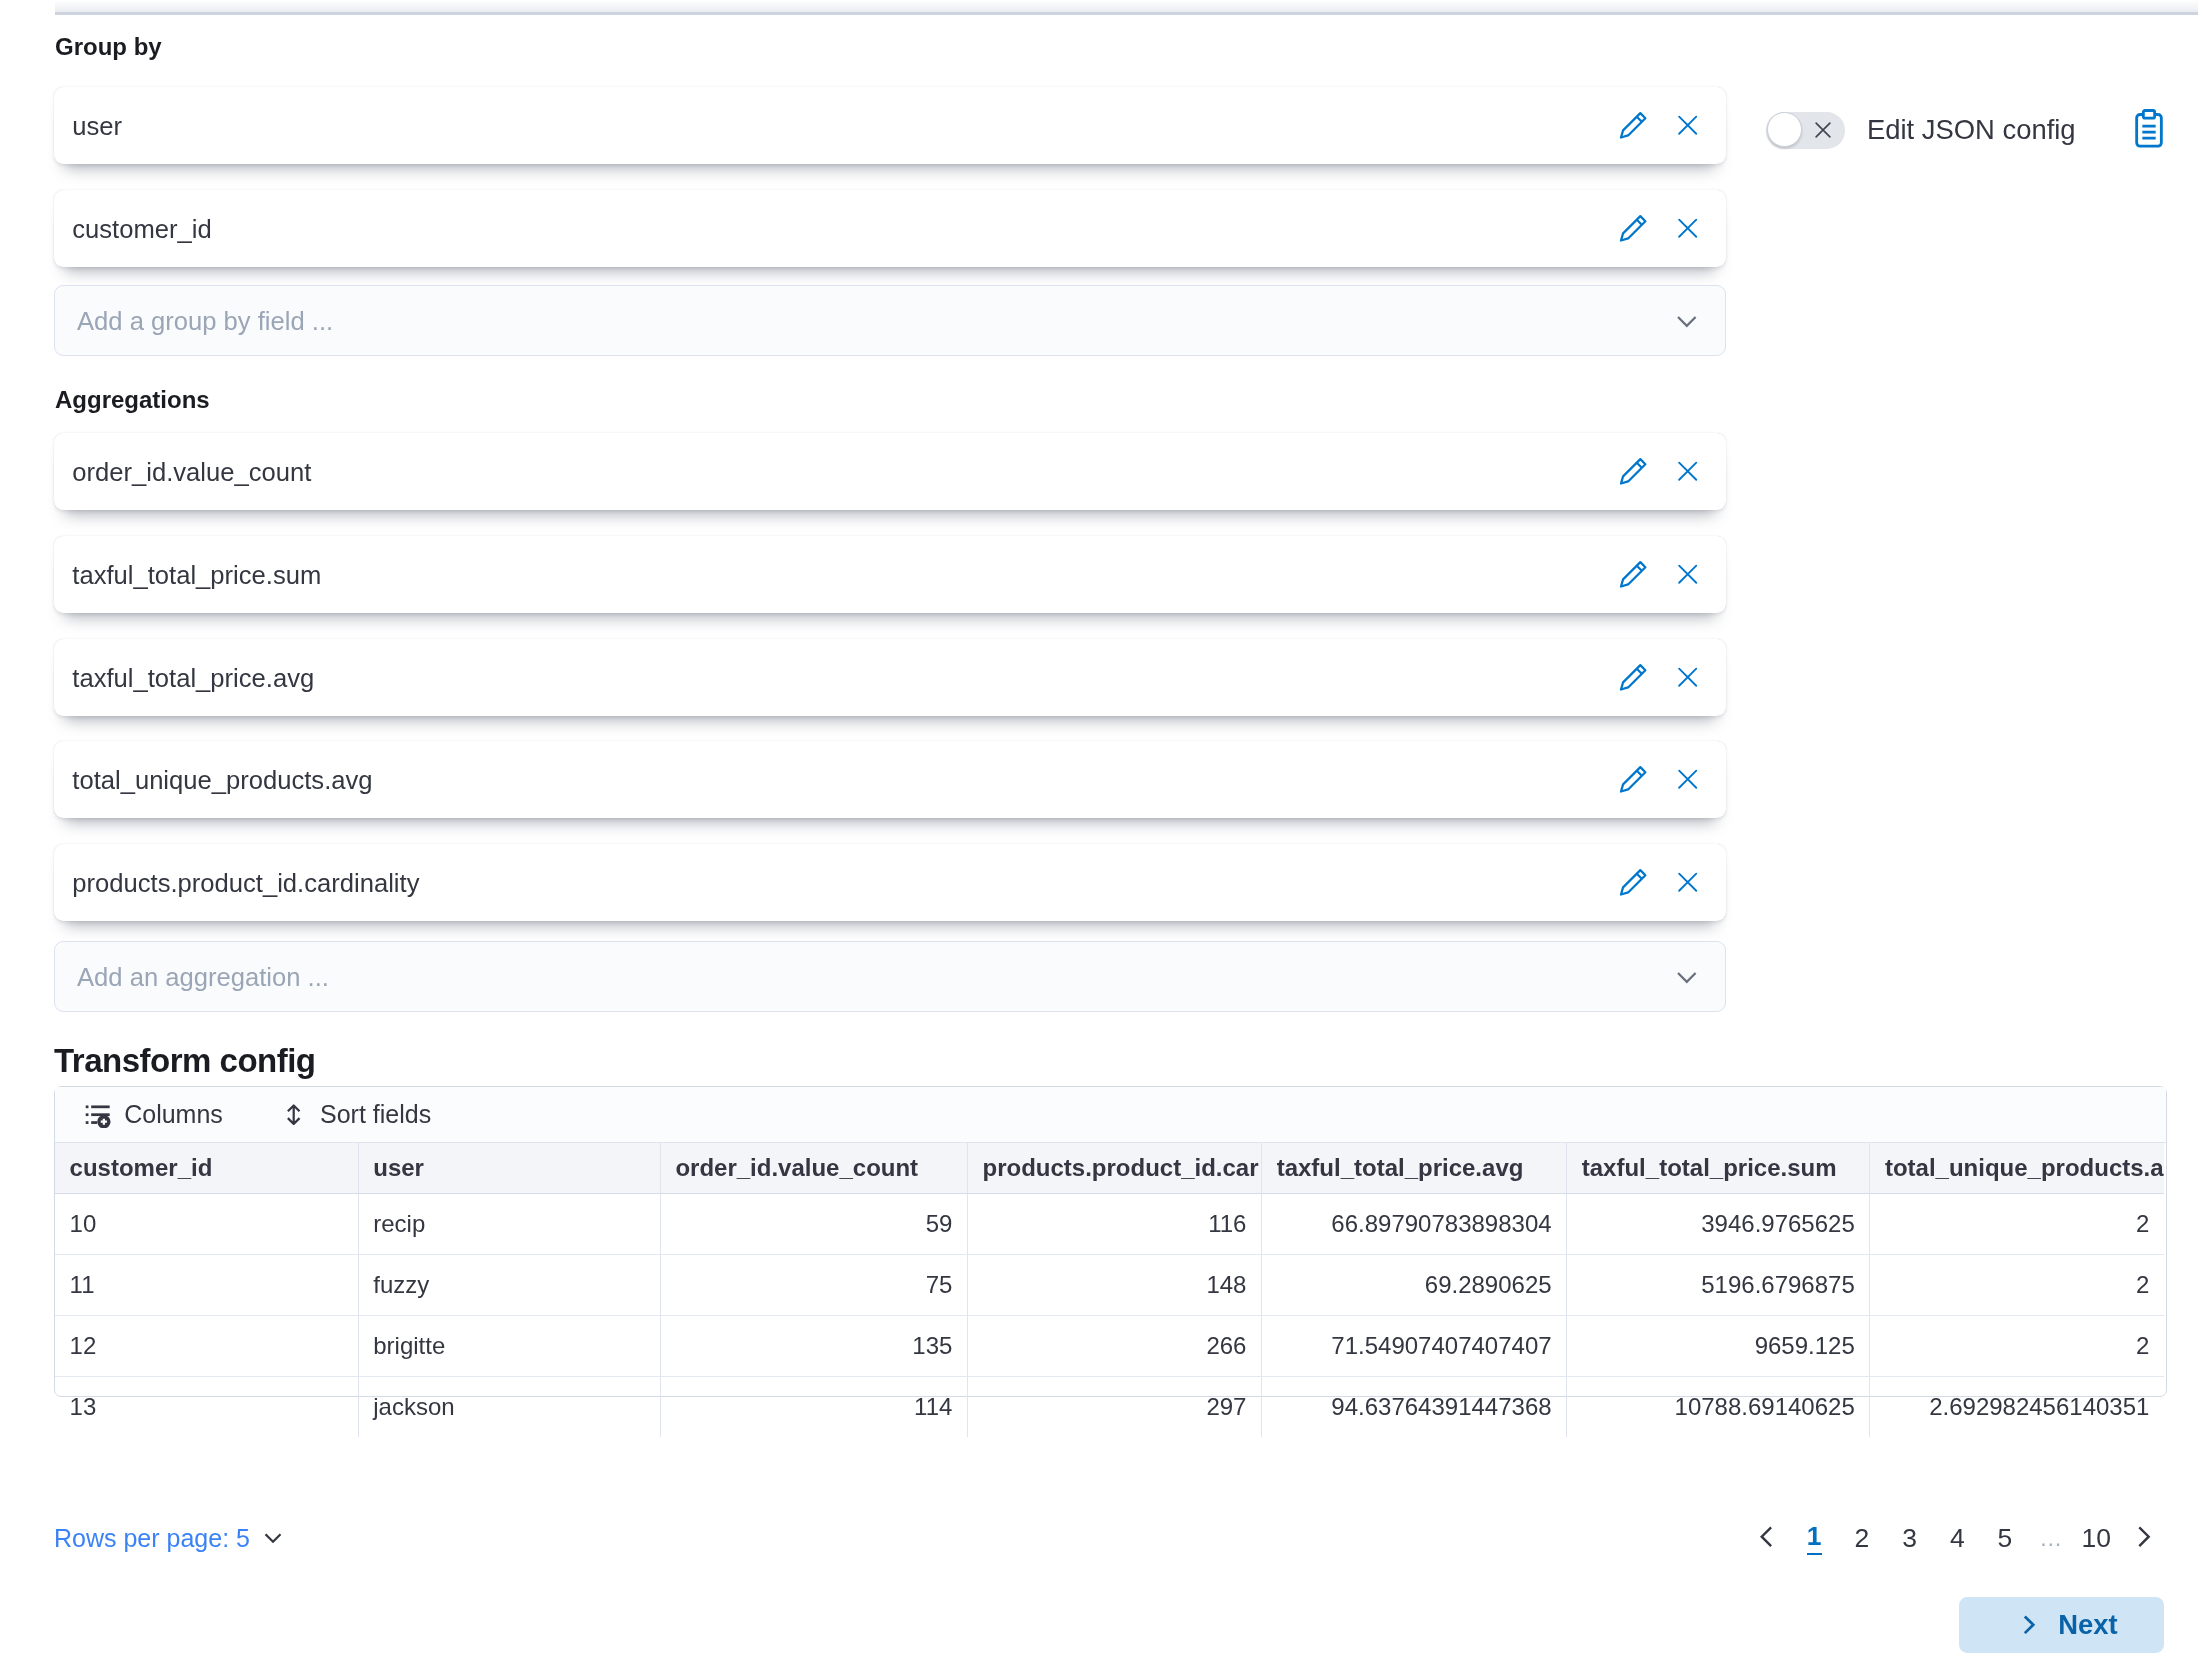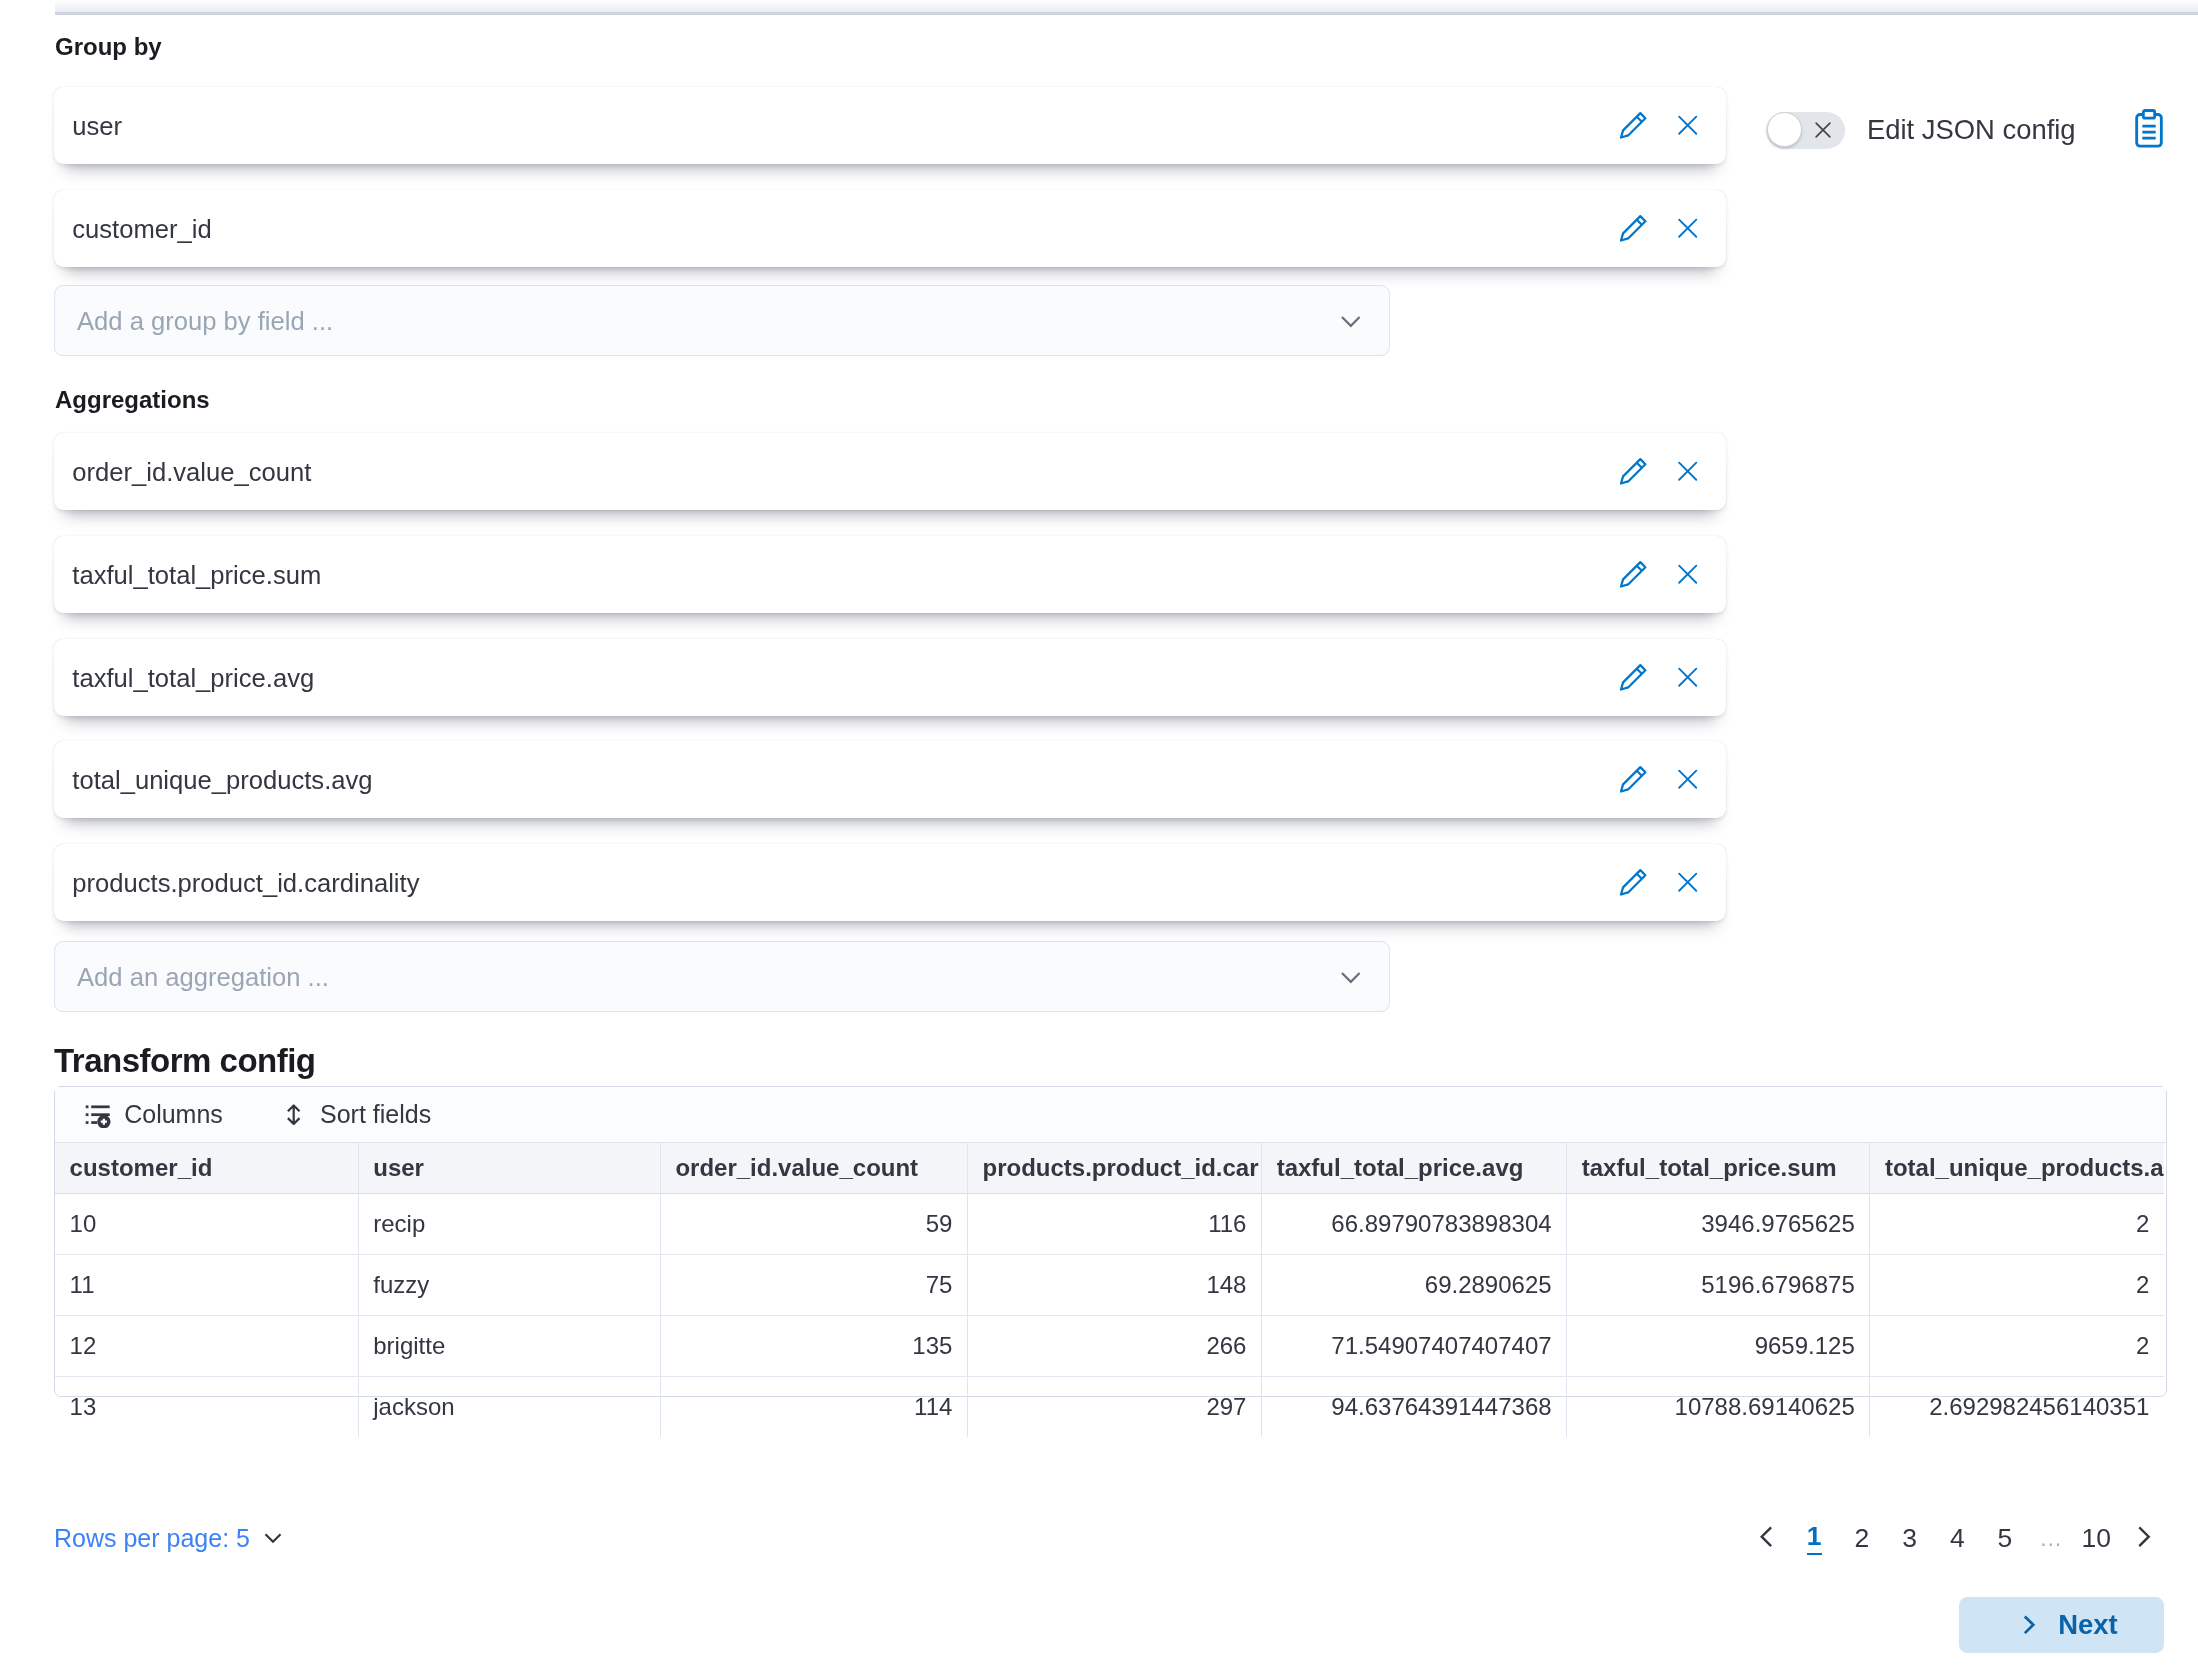--- a/index.html
+++ b/index.html
@@ -17,21 +17,21 @@
   .card{position:absolute;left:54px;width:1672px;height:77px;background:#fff;border-radius:9.1px;
         box-shadow:0 14.6px 14.6px -11px rgba(65,72,90,.42),0 1.8px 3.7px rgba(65,72,90,.10),0 0 0.9px rgba(65,72,90,.22);}
   .card-label{position:absolute;left:18.3px;top:50%;transform:translateY(-50%);font-size:25.6px;color:#343741;white-space:nowrap;}
   .icon-btn{position:absolute;top:50%;transform:translateY(-50%);width:33px;height:33px;padding:0;margin:0;
             background:none;border:none;color:#0077cc;cursor:pointer;}
   .icon-btn.pencil{right:77px;}
   .icon-btn.xbtn{right:22px;}
   .icon-btn svg{display:block;margin:auto;}
 
   
-  .combo{position:absolute;left:54px;width:1336px;height:71px;box-sizing:border-box;cursor:pointer;
+  .combo{position:absolute;left:54px;width:1672px;height:71px;box-sizing:border-box;cursor:pointer;
          background:#fafbfd;border:1.8px solid #dce2ee;border-radius:9.1px;}
   .combo .ph{position:absolute;left:22px;top:50%;transform:translateY(-50%);font-size:25.6px;color:#9aa5b6;}
   .combo .chev{position:absolute;right:25.6px;top:50%;transform:translateY(-50%);color:#69707d;}
 
   
   .json-config{position:absolute;left:1766px;top:102px;height:40px;display:flex;align-items:center;margin-top:8px;}
   .switch{position:relative;width:79px;height:37px;border-radius:18.3px;background:#e2e5ea;border:none;padding:0;cursor:pointer;flex:0 0 auto;}
   .switch-thumb{position:absolute;left:0.9px;top:0.9px;width:35px;height:35px;border-radius:50%;background:#fff;
                 box-sizing:border-box;border:0.9px solid #c9cfda;box-shadow:0 1.8px 2.7px rgba(0,0,0,.15);}
   .switch-x{position:absolute;right:11px;top:50%;transform:translateY(-50%);color:#3f4550;}

